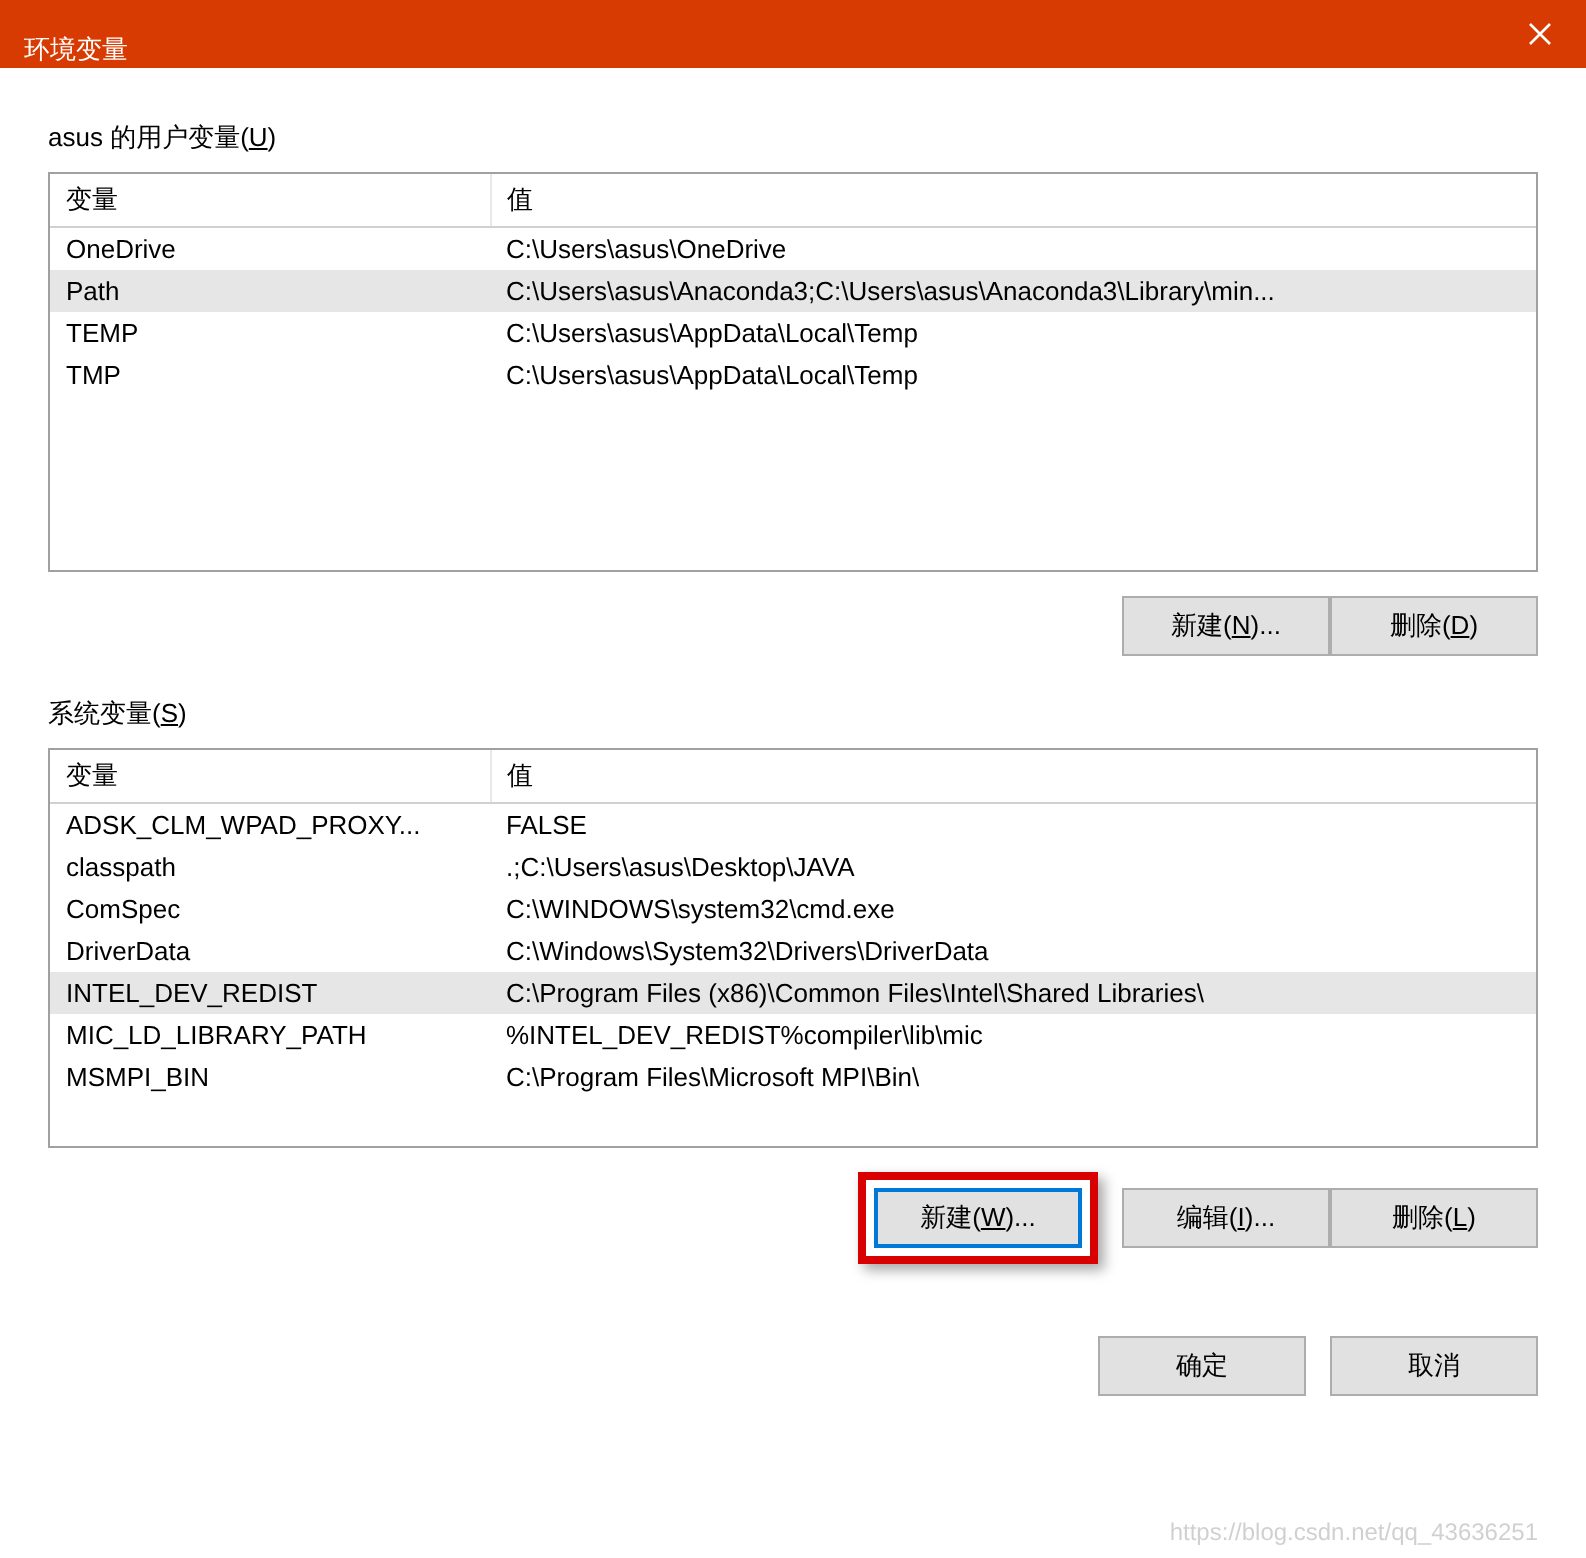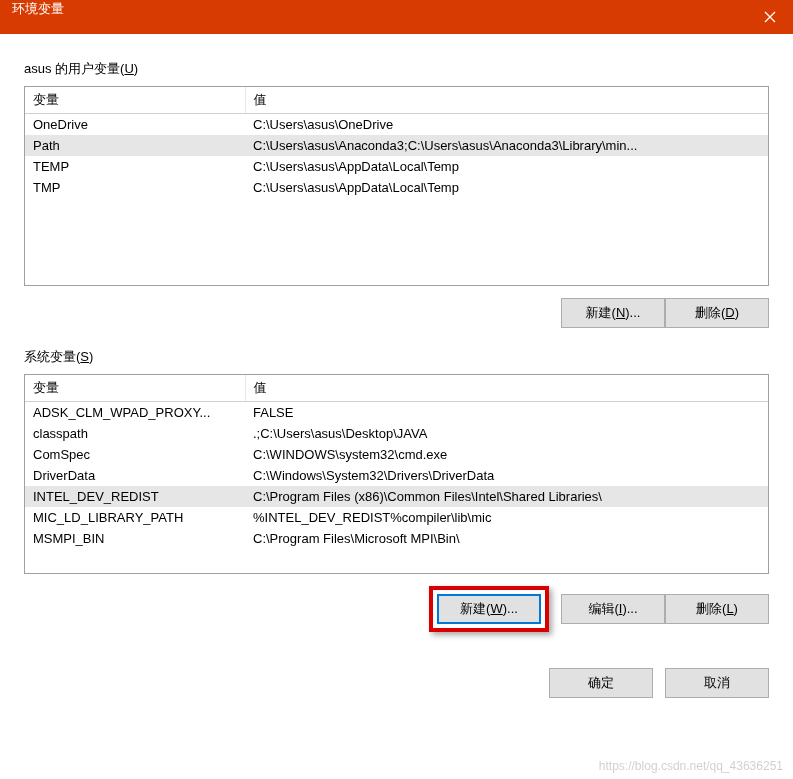--- a/index.html
+++ b/index.html
@@ -9,21 +9,21 @@
   background: #fff;
   width: 793px;
   height: 779px;
   overflow: hidden;
 }
 .titlebar {
   background: #d83b01;
   color: #fff;
   height: 34px;
   display: flex;
-  align-items: flex-start;
+  align-items: flex-end;
   padding-left: 12px;
 }
 .titlebar-text { flex: 1; font-size: 13px; }
 .close-btn {
   width: 46px;
   height: 34px;
   display: flex;
   align-items: center;
   justify-content: center;
   cursor: pointer;
@@ -101,21 +101,21 @@
   justify-content: flex-end;
   gap: 12px;
   margin-top: 36px;
 }
 
 .table-wrap::-webkit-scrollbar { width: 17px; }
 .table-wrap::-webkit-scrollbar-track { background: #f0f0f0; }
 .table-wrap::-webkit-scrollbar-thumb { background: #c0c0c0; }
 .watermark {
   position: absolute;
-  right: 10px;
+  right: 24px;
   bottom: 6px;
   font-size: 12px;
   color: rgba(120,120,120,.35);
   pointer-events: none;
   margin-left: 20px;
 }
 </style>
 </head>
 <body>
 

